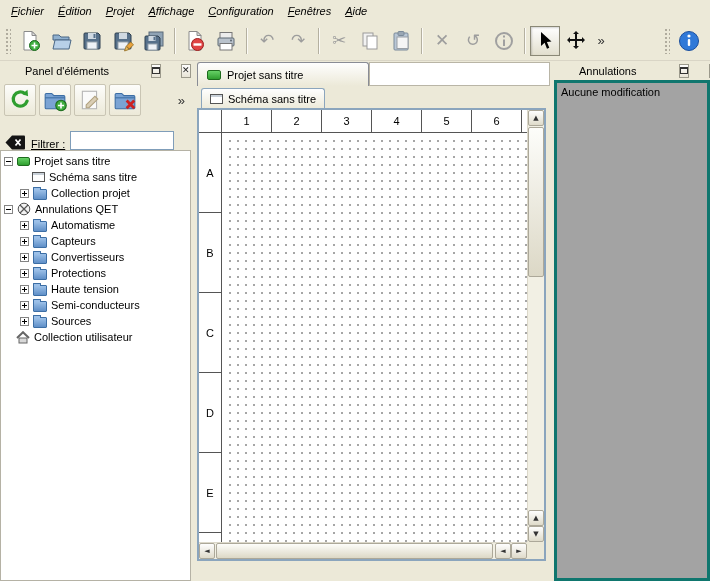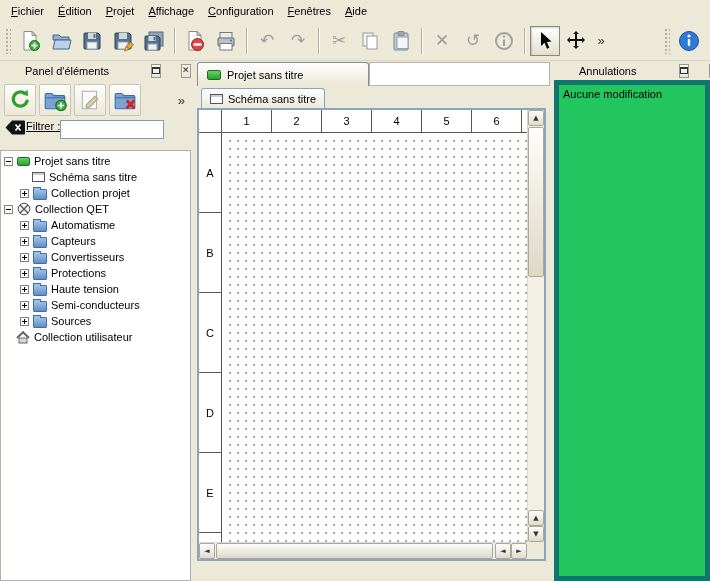--- a/index.html
+++ b/index.html
@@ -8,21 +8,21 @@
     position: relative;
     background:#ece9d8;
     font-family:"Liberation Sans", sans-serif;
     font-size:11px;
     color:#000;
     overflow:hidden;
   }
 
   
   #menubar{position:absolute;left:0;top:0;width:710px;height:21px;display:flex;align-items:center;padding-left:4px;background:#ece9d8;}
-  .mitem{display:inline-block;padding:3px 7px;cursor:default;}
+  .mitem{display:inline-block;padding:3px 7px;cursor:default;font-style:italic;}
   .mitem::first-letter{text-decoration:underline;}
 
   
   #toolbar{position:absolute;left:0;top:21px;width:710px;height:40px;display:flex;align-items:center;padding:0 6px 0 2px;gap:1px;border-bottom:1px solid #d9d5c6;}
   .vgrip{width:6px;height:26px;margin:0 3px;background-image:radial-gradient(#b0ac9e 1px,transparent 1.3px);background-size:4px 4px;}
   .sep{width:1px;height:26px;background:#b4b0a0;box-shadow:1px 0 0 #fbfaf6;margin:0 4px;}
   .tb{width:30px;height:30px;border:1px solid transparent;background:transparent;display:flex;align-items:center;justify-content:center;padding:0;cursor:default;}
   .tb svg{width:22px;height:22px;display:block;}
   .tb.glyph{font-family:"DejaVu Sans",sans-serif;font-size:17px;color:#9d9d9d;line-height:1;}
   .tb.small-glyph{font-size:13px;color:#333;width:18px;}
@@ -38,40 +38,40 @@
   .dock-title .ttl{white-space:nowrap;padding:0 2px;}
   .dbtn{width:16px;height:14px;border:1px solid #9b998b;background:linear-gradient(#fefefe,#e8e4d6);display:flex;align-items:center;justify-content:center;cursor:default;padding:0;}
   .float-ic{width:8px;height:7px;border:1px solid #333;border-top-width:2px;display:block;}
   .dbtn .x{font-family:"DejaVu Sans",sans-serif;font-size:9px;line-height:1;color:#222;}
 
   
   .panel-toolbar{height:40px;display:flex;align-items:center;padding:2px 4px;gap:3px;}
   .ptb{width:32px;height:32px;border:1px solid #c9c5b4;border-radius:2px;background:linear-gradient(#fdfdfb,#ece9d8);display:flex;align-items:center;justify-content:center;padding:0;cursor:default;}
   .ptb svg{width:24px;height:24px;display:block;}
   .chev{font-size:13px;color:#333;background:none;border:none;padding:0 2px;cursor:default;}
-  .filter-row{height:30px;display:flex;align-items:flex-start;padding:0 5px;text-decoration:underline;}
+  .filter-row{height:30px;display:flex;align-items:flex-end;gap:5px;padding:0 5px;text-decoration:underline;}
   .filter-row svg{width:21px;height:15px;display:block;}
   #filter-input{width:104px;height:19px;border:1px solid #7f9db9;background:#fff;font-family:"Liberation Sans",sans-serif;font-size:11px;padding:1px 3px;}
   .tree{position:absolute;left:0;right:0;top:89px;bottom:0;background:#fff;border:1px solid #b5b2a5;overflow:hidden;padding-top:2px;}
   .trow{display:flex;align-items:center;height:16px;gap:4px;cursor:default;}
   .trow.l0{padding-left:3px;}
   .trow.l1{padding-left:19px;}
   .trow.schem{padding-left:31px;}
   .trow.home{padding-left:15px;text-align:right;}
   .exp{width:9px;height:9px;border:1px solid #848484;background:#fff;position:relative;flex:none;}
   .exp::before{content:"";position:absolute;left:1px;right:1px;top:3px;height:1px;background:#000;}
   .exp.plus::after{content:"";position:absolute;top:1px;bottom:1px;left:3px;width:1px;background:#000;}
   .fold{width:14px;height:11px;background:linear-gradient(#9cc0e8,#5f8fc7);border:1px solid #3c6ea5;border-radius:1px;position:relative;flex:none;margin-top:2px;}
   .fold::before{content:"";position:absolute;top:-3px;left:-1px;width:6px;height:2px;background:#9cc0e8;border:1px solid #3c6ea5;border-bottom:none;border-radius:1px 1px 0 0;}
   .proj-ic{width:13px;height:9px;background:linear-gradient(#66d166,#2f9e2f);border:1px solid #1d6b1d;border-radius:2px;flex:none;}
   .schem-ic{width:13px;height:10px;background:#fff;border:1px solid #555;box-shadow:inset 0 2px 0 #c8d0d8;flex:none;}
   .t-svg{flex:none;display:block;}
 
   
-  .undo-list{position:absolute;left:0;right:0;top:19px;bottom:0;background:#22c55e;border:5px solid #0f766e;}
+  .undo-list{position:absolute;left:0;right:0;top:19px;bottom:0;background:#a3a3a3;border:3px solid #0f766e;}
   .undo-item{padding:3px 4px;}
 
   
   #center{position:absolute;left:193px;top:61px;width:359px;height:520px;}
   .proj-tab{position:absolute;left:4px;top:1px;width:172px;height:24px;display:flex;align-items:center;gap:6px;padding:0 9px;background:linear-gradient(#fefefe,#ece9d8);border:1px solid #898c95;border-bottom:none;border-radius:3px 3px 0 0;cursor:default;}
   .tab-ic{width:14px;height:10px;background:linear-gradient(#66d166,#2f9e2f);border:1px solid #1d6b1d;border-radius:2px;}
   .tab-filler{position:absolute;left:176px;top:1px;right:2px;height:24px;background:#fff;border:1px solid #b9b5a6;}
   .schema-tab{position:absolute;left:8px;top:27px;height:21px;display:flex;align-items:center;gap:5px;padding:0 8px;background:linear-gradient(#fefefe,#ece9d8);border:1px solid #8ba5bd;border-bottom:none;border-radius:3px 3px 0 0;cursor:default;}
   .mon-ic{width:13px;height:10px;background:#fff;border:1px solid #555;box-shadow:inset 0 2px 0 #c8d0d8;}
   .schema-view{position:absolute;left:4px;top:47px;width:349px;height:453px;border:2px solid #8ba5bd;background:#fff;}
@@ -297,21 +297,21 @@
       <span class="exp plus"></span>
       <span class="fold"></span>
       <span>Collection projet</span>
     </div>
     <div class="trow l0">
       <span class="exp"></span>
       <svg class="t-svg" width="14" height="14" viewBox="0 0 14 14">
           <circle cx="7" cy="7" r="5.8" fill="#f2f2f2" stroke="#555"></circle>
           <path d="M3 3l8 8M11 3l-8 8" stroke="#555" stroke-width="1.2"></path>
         </svg>
-      <span>Collection QET</span>
+      <span>Annulations QET</span>
     </div>
     <div class="trow l1">
       <span class="exp plus"></span>
       <span class="fold"></span>
       <span>Automatisme</span>
     </div>
     <div class="trow l1">
       <span class="exp plus"></span>
       <span class="fold"></span>
       <span>Capteurs</span>

